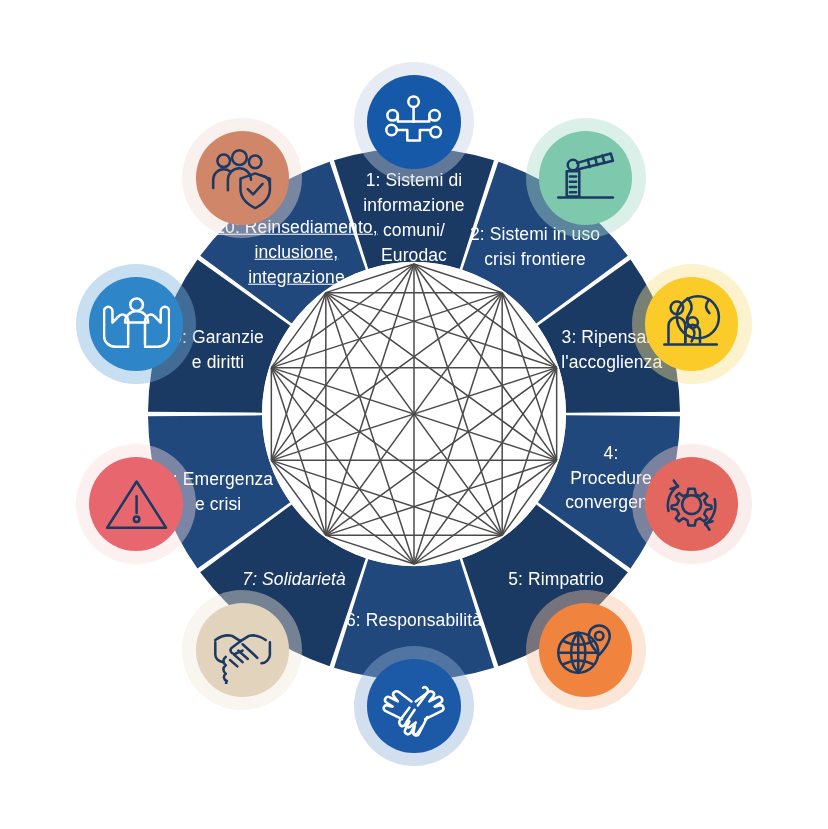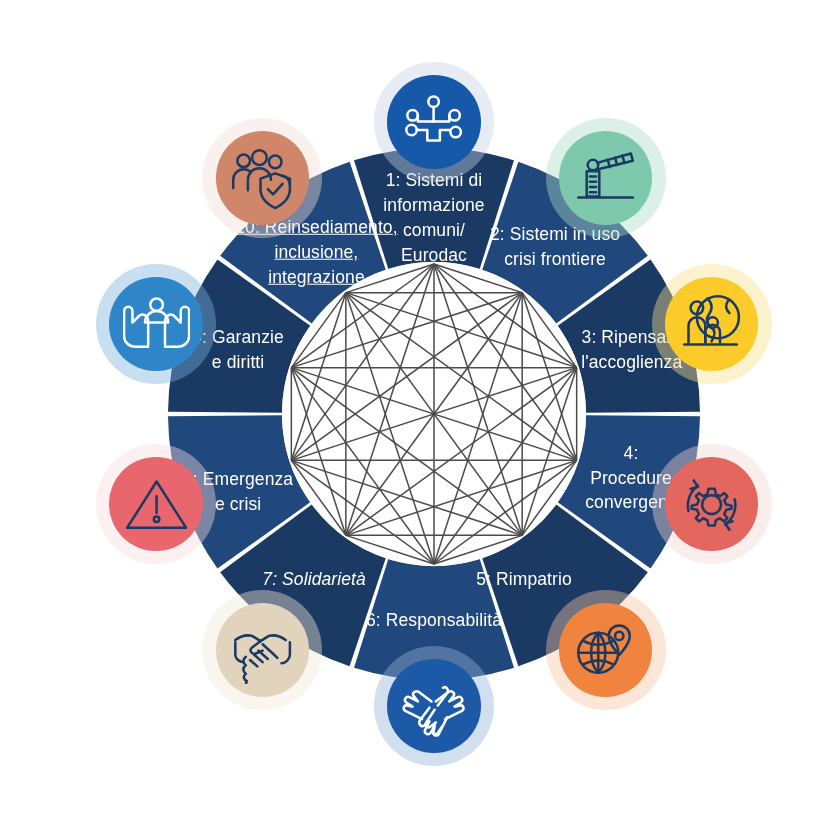--- a/index.html
+++ b/index.html
@@ -1,18 +1,18 @@
 <!DOCTYPE html>
 <html><head>
 <meta charset="utf-8">
 <style>
   html,body{margin:0;padding:0;background:#ffffff;}
   body{width:828px;height:829px;overflow:hidden;
        font-family:"Liberation Sans","DejaVu Sans",sans-serif;}
-  #stage{position:relative;width:700px;height:829px;margin-left:20px;}
+  #stage{position:relative;width:700px;height:829px;}
   #wheel{position:absolute;left:0;top:0;}
   .seg-label{
     position:absolute;
     color:#ffffff;
     font-size:17.5px;
     line-height:1.42;
     text-align:center;
     white-space:pre-line;
     letter-spacing:.1px;
     pointer-events:none;
@@ -117,21 +117,21 @@
       <div class="seg-label" style="left: 414px; top: 218px;">1: Sistemi di
 informazione
 comuni/
 Eurodac</div>
       <div class="seg-label" style="left: 535.084px; top: 247.342px;">2: Sistemi in uso
 crisi frontiere</div>
       <div class="seg-label" style="left: 611.82px; top: 349.724px;">3: Ripensare
 l'accoglienza</div>
       <div class="seg-label" style="left: 611px; top: 477.658px;">4: Procedure
 convergenti</div>
-      <div class="seg-label" style="left: 504px; top: 579.039px;">5: Rimpatrio</div>
+      <div class="seg-label" style="left: 556px; top: 579.039px;">5: Rimpatrio</div>
       <div class="seg-label" style="left: 414px; top: 620px;">6: Responsabilità</div>
       <div class="seg-label" style="left: 294.092px; top: 579.039px; font-style: italic;">7: Solidarietà</div>
       <div class="seg-label" style="left: 218.082px; top: 492px;">8: Emergenza
 e crisi</div>
       <div class="seg-label" style="left: 218.082px; top: 350.342px;">9: Garanzie
 e diritti</div>
       <div class="seg-label" style="left: 296.443px; top: 252.197px; text-decoration: underline;">10: Reinsediamento,
 inclusione,
 integrazione</div>
     </div>

